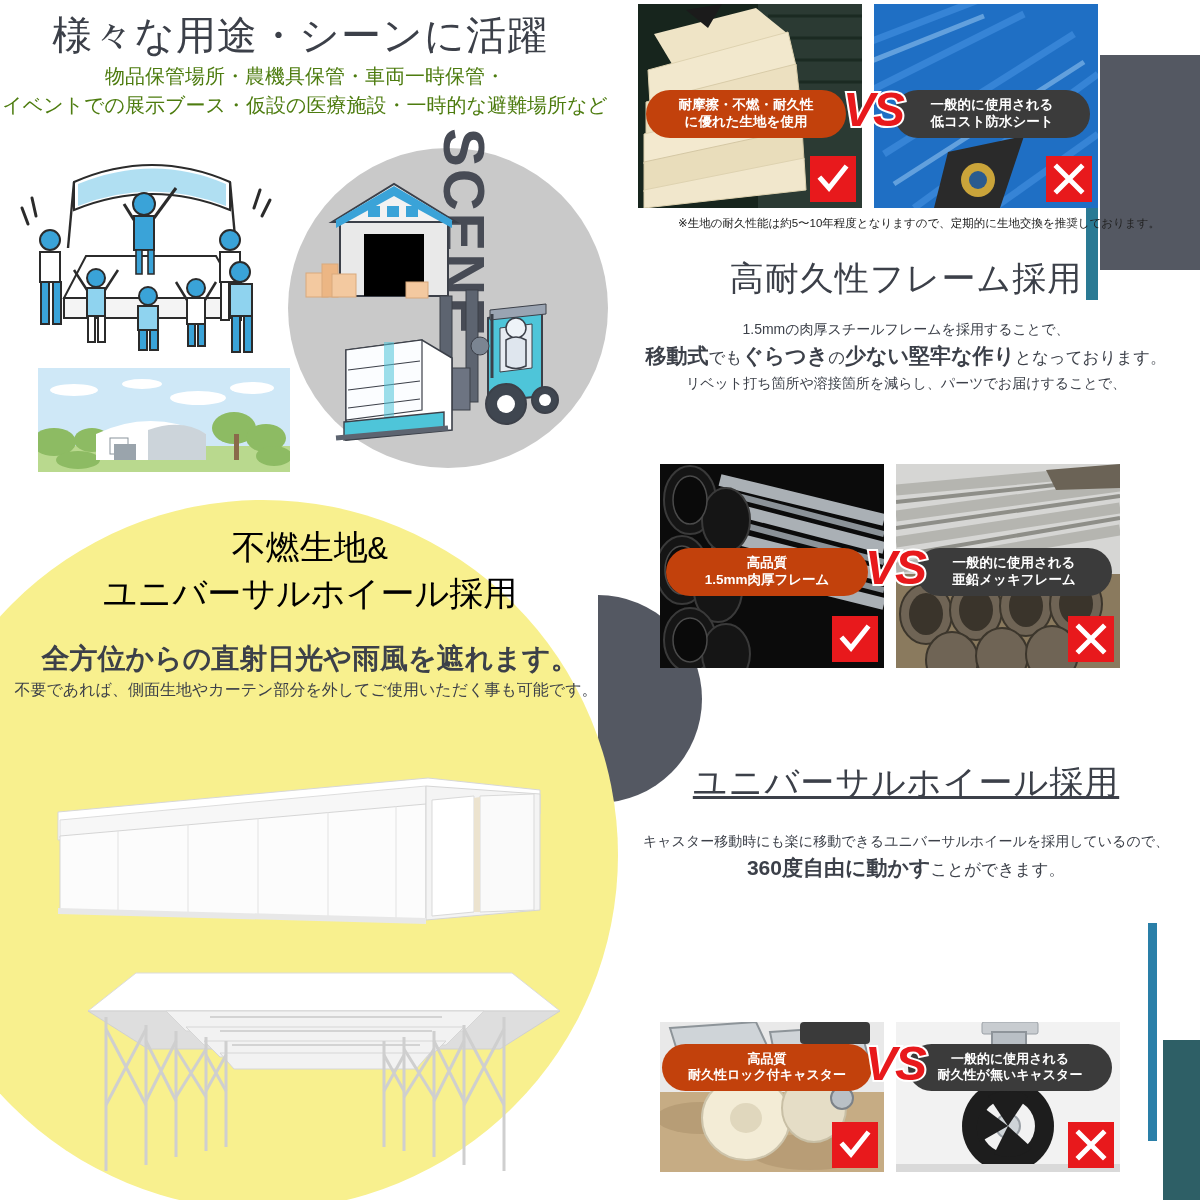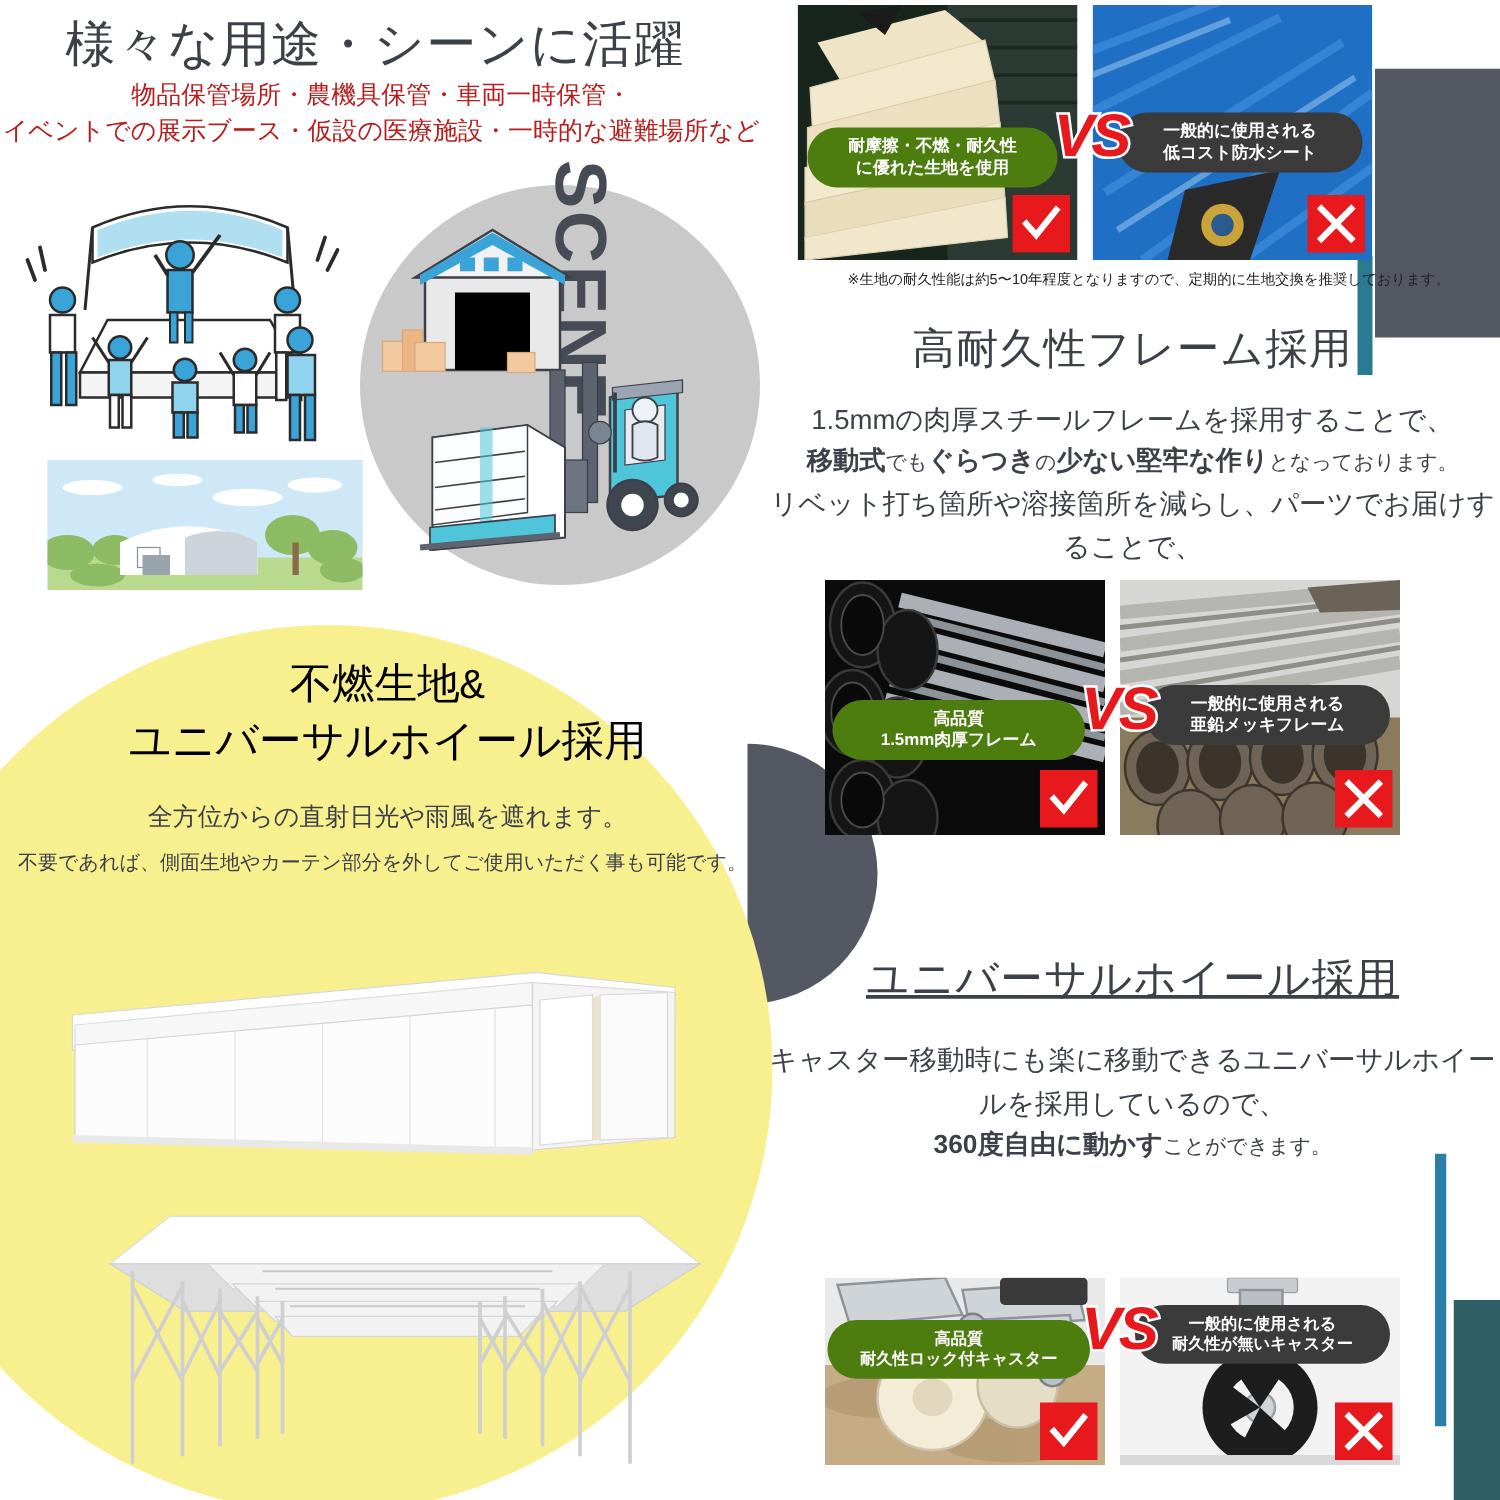--- a/index.html
+++ b/index.html
@@ -27,21 +27,21 @@
   
   .left-col { position:absolute; left:0; top:0; width:620px; height:1200px; }
 
   .scene-heading {
     position:absolute; left:0; top:8px; width:600px;
     text-align:center; font-size:40px; font-weight:400;
     letter-spacing:1px; color:#3c4049;
   }
   .scene-sub {
     position:absolute; left:0; top:62px; width:610px;
-    text-align:center; font-size:20px; line-height:1.45; color:#b91c1c;
+    text-align:center; font-size:20px; line-height:1.45; color:#4d7c0f;
   }
   .scene-sub div { white-space:nowrap; }
 
   
   .gray-circle {
     position:absolute; left:288px; top:148px;
     width:320px; height:320px; border-radius:50%;
     background:#c9c9c9;
   }
   .scene-vertical {
@@ -67,21 +67,21 @@
     position:absolute; left:-92px; top:500px;
     width:710px; height:710px; border-radius:50%;
     background:#f8f08e;
   }
   .fab-heading {
     position:absolute; left:10px; top:528px; width:600px;
     text-align:center; font-size:34px; line-height:1.35; color:#000000;font-family:Liberation Mono, monospace;
   }
   .fab-body1 {
     position:absolute; left:10px; top:640px; width:600px;
-    text-align:center; font-size:20px; font-weight:normal; color:#3c4049;
+    text-align:center; font-size:28px; font-weight:bold; color:#3c4049;
   }
   .fab-body2 {
     position:absolute; left:0px; top:680px; width:612px;
     text-align:center; font-size:16px; color:#3c4049;
   }
   .tent-photo1 { position:absolute; left:28px; top:760px; width:560px; height:190px; }
   .tent-photo2 { position:absolute; left:60px; top:965px; width:530px; height:215px; }
 
   
   .right-col { position:absolute; left:612px; top:0; width:588px; height:1200px; }
@@ -90,21 +90,21 @@
   .cmp-pair { position:relative; display:flex; gap:12px; }
   .cmp-card { position:relative; width:224px; height:204px; overflow:hidden; }
   .cmp-img { position:absolute; inset:0; }
 
   .pill {
     position:absolute; z-index:6;
     border-radius:999px; color:#fff;
     font-size:13.5px; font-weight:bold; line-height:1.25;
     text-align:center; padding:7px 10px; white-space:nowrap;
   }
-  .pill.good { background:#4d7c0f;margin-top:12px; }
+  .pill.good { background:#c2410c; }
   .pill.bad  { background:#3b3b3b; }
 
   .vs-badge {
     position:absolute; z-index:8;
     font-size:48px; font-weight:900; font-style:italic;
     color:#e8191c; -webkit-text-stroke:4px #ffffff;
     paint-order:stroke fill;
     letter-spacing:-2px; line-height:1;margin-left:17px;
   }
   .mark {
@@ -117,21 +117,21 @@
 
   .note-small {
     position:absolute; font-size:11.5px; color:#222; white-space:nowrap;
   }
 
   .sec-heading {
     position:absolute; width:588px; text-align:center;
     font-size:34px; color:#3c4049; letter-spacing:1px;
   }
   .sec-body { position:absolute; width:588px; text-align:center; color:#3c4049; }
-  .sec-body .thin { font-size:22px; line-height:1.6; }
+  .sec-body .thin { font-size:14px; line-height:1.6; }
   .sec-body .bold { font-size:21px; font-weight:bold; line-height:1.5; }
   .sec-body .bold .reg { font-weight:normal; font-size:16.5px; }
 </style>
 </head>
 <body>
 
 <div class="page">
 
   <div class="deco deco-gray-rect-tr"></div>
   <div class="deco deco-teal-bar-tr"></div>

